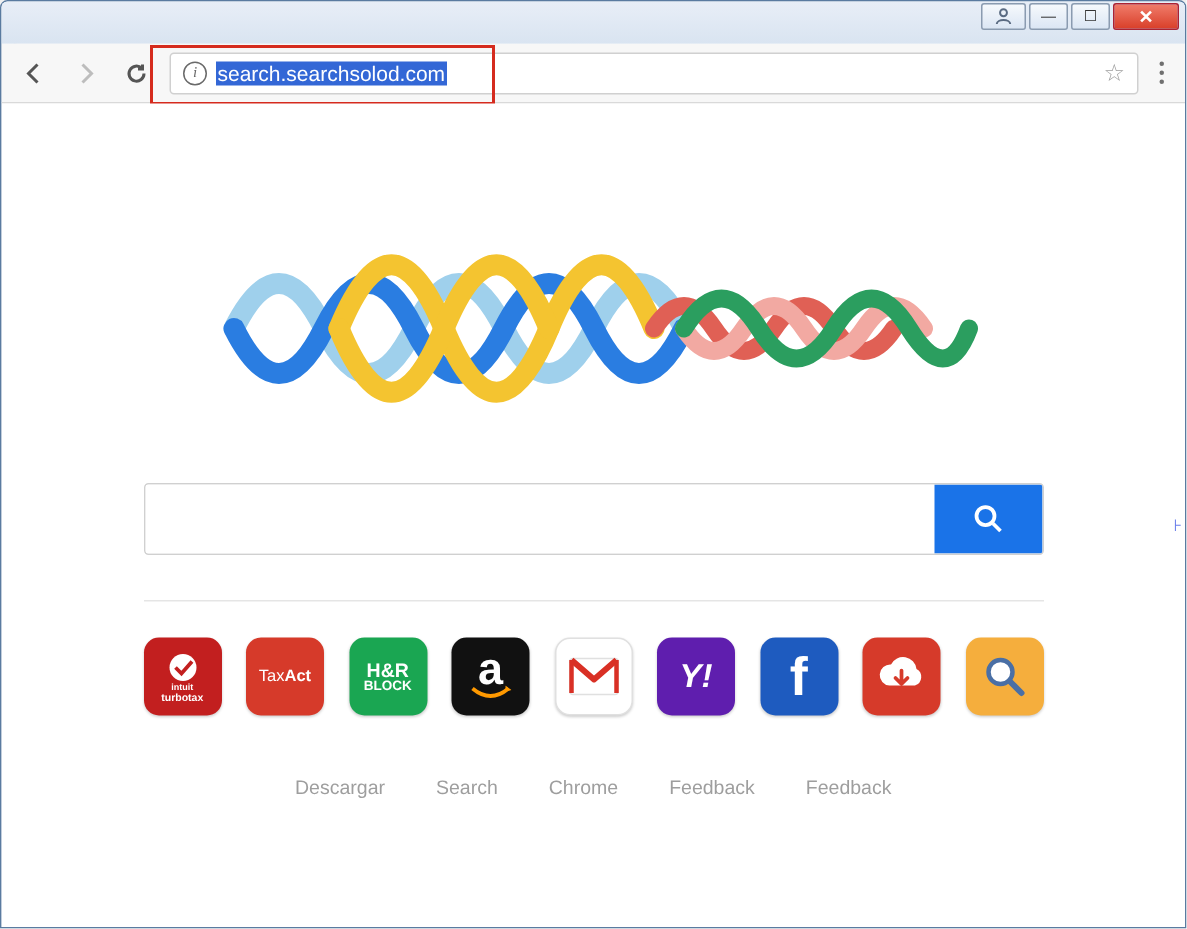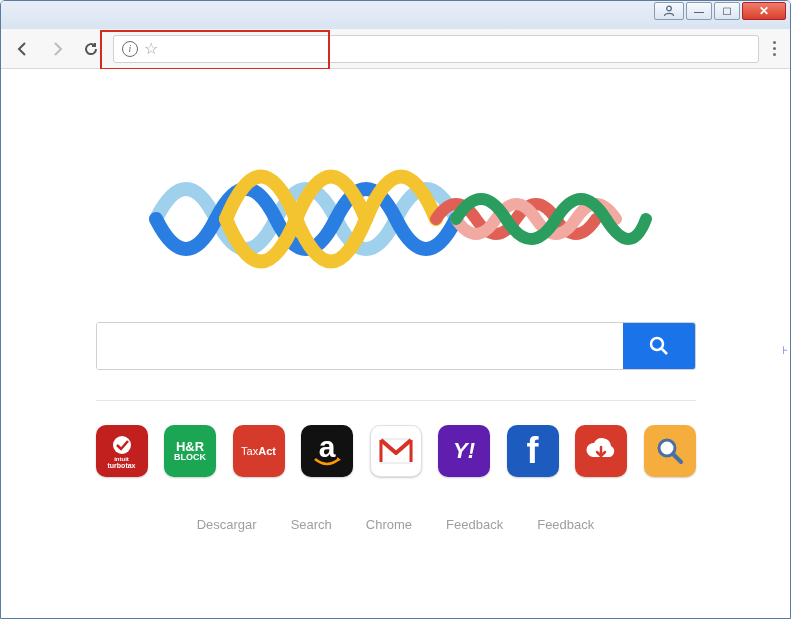--- a/index.html
+++ b/index.html
@@ -103,20 +103,21 @@
         </svg>
       </button>
     <button class="nav-btn">
         <svg width="18" height="18" viewBox="0 0 18 18" fill="none" stroke="#555" stroke-width="2">
           <path d="M14 9 A5 5 0 1 1 12.5 5.5"></path>
           <path d="M13 3 L13 6 L10 6"></path>
         </svg>
       </button>
     <div class="omnibox">
       <span class="info-icon">i</span>
+      <div class="url-text"><span class="url-sel">search.searchsolod.com</span></div>
       <span class="star-icon">☆</span>
     </div>
     <div class="kebab">
         <span></span>
         <span></span>
         <span></span>
       </div>
 
     <div class="redbox" style="left:99px; top:1px; width:230px; height:40px;"></div>
   </div>
@@ -158,26 +159,26 @@
       
       <div class="tiles">
         <div class="tile" style="background:#c21f1f; flex-direction:column; font-size:7px; line-height:1;">
           <svg width="22" height="22" viewBox="0 0 22 22">
               <circle cx="11" cy="11" r="9" fill="#fff"></circle>
               <path d="M6 11 L10 15 L17 7" stroke="#c21f1f" stroke-width="2.5" fill="none"></path>
             </svg>
           <span style="font-size:6px;">intuit</span>
           <span>turbotax</span>
         </div>
+        <div class="tile" style="background:#d63a2a; font-size:11px;">
+          <span><span style="font-weight:300">Tax</span><b>Act</b></span>
+        </div>
         <div class="tile" style="background:#1aa652; font-size:9px; line-height:1; flex-direction:column;">
           <span><b style="font-size:13px;">H&amp;R</b></span>
           <span><b>BLOCK</b></span>
-        </div>
-        <div class="tile" style="background:#d63a2a; font-size:11px;">
-          <span><span style="font-weight:300">Tax</span><b>Act</b></span>
         </div>
         <div class="tile" style="background:#111; flex-direction:column;">
           <span style="font-size:30px; font-weight:900; line-height:0.7;">a</span>
           <svg width="28" height="10" viewBox="0 0 28 10">
               <path d="M2 2 Q 14 12 26 2" stroke="#ff9900" stroke-width="2.5" fill="none"></path>
               <path d="M24 0 L28 3 L24 4 z" fill="#ff9900"></path>
             </svg>
         </div>
         <div class="tile" style="background:#fff; border:1px solid #e0e0e0;">
           <svg width="34" height="26" viewBox="0 0 34 26">

